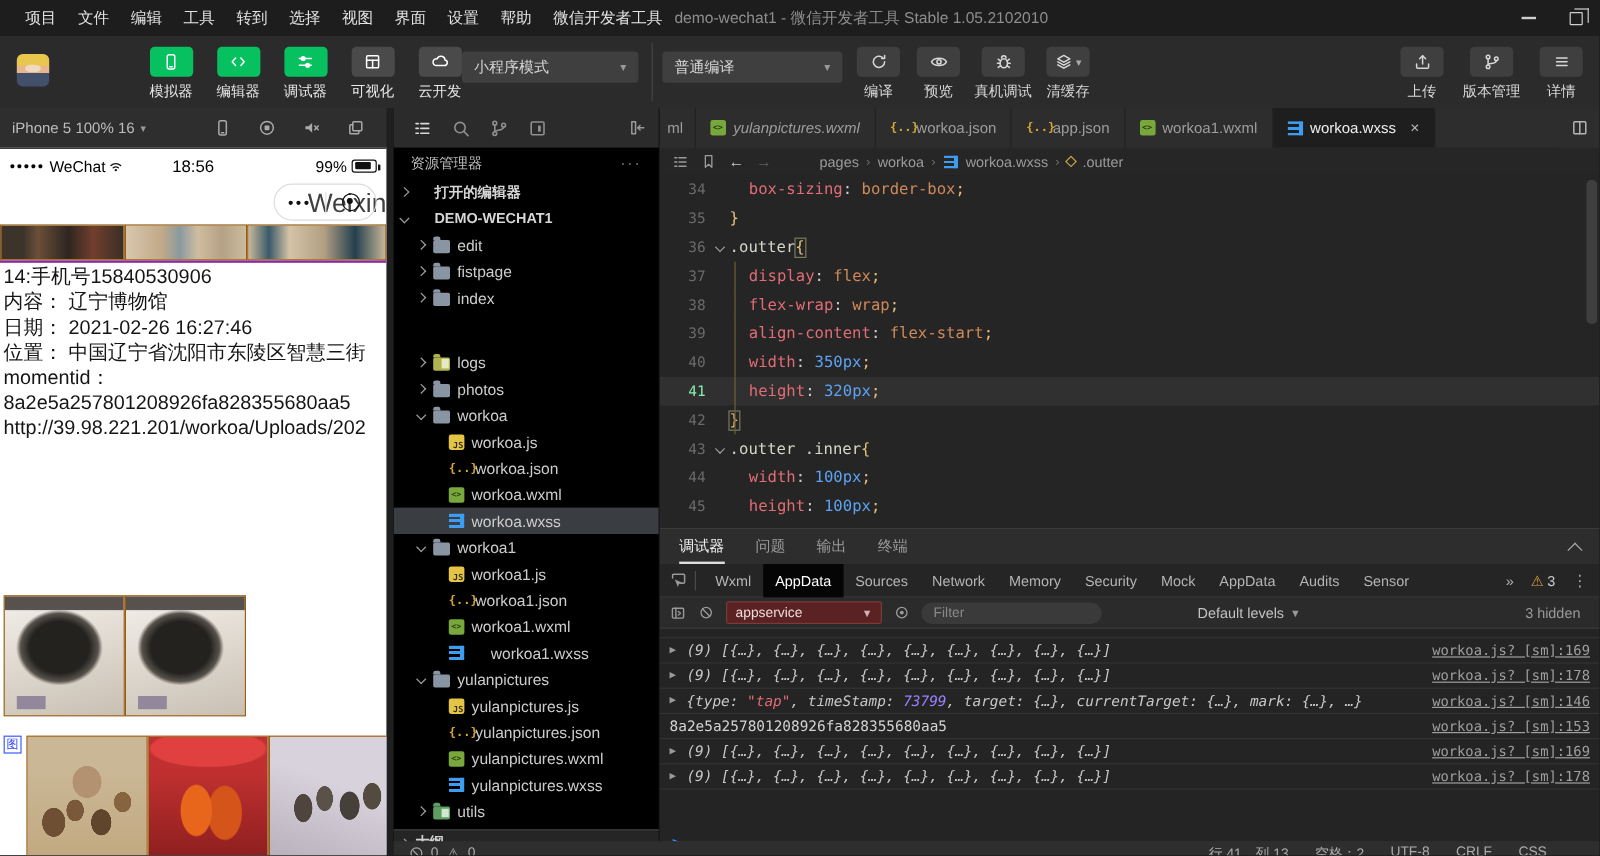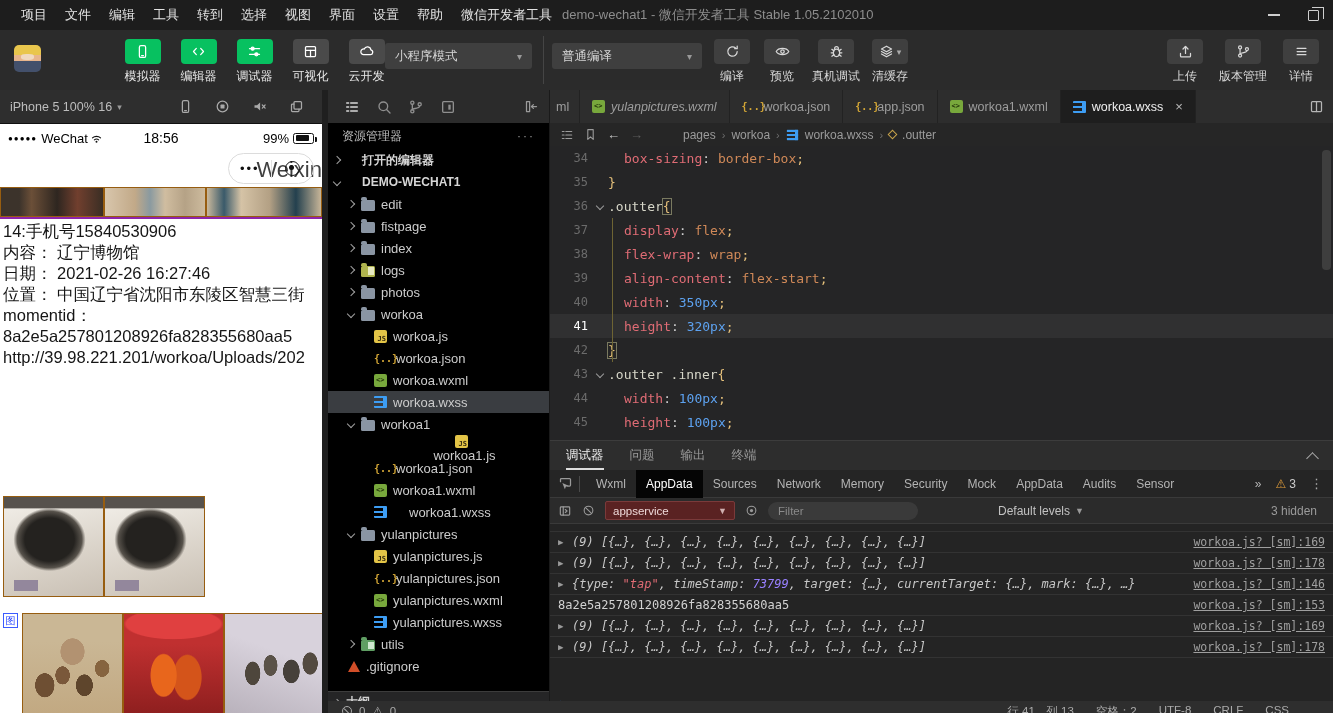--- a/index.html
+++ b/index.html
@@ -530,21 +530,21 @@
           <div class="trow" style="padding-left: 20px;">
             <span class="chev right" style="margin-right: 7px;"></span>
             <span class="ic-folder"></span>
             <span class="lbl">fistpage</span>
           </div>
           <div class="trow" style="padding-left: 20px;">
             <span class="chev right" style="margin-right: 7px;"></span>
             <span class="ic-folder"></span>
             <span class="lbl">index</span>
           </div>
-          <div class="trow" style="padding-left: 20px;">
+          <div class="trow" style="padding-left: 20px; margin-top: 32px;">
             <span class="chev right" style="margin-right: 7px;"></span>
             <span class="ic-folder logs"></span>
             <span class="lbl">logs</span>
           </div>
           <div class="trow" style="padding-left: 20px;">
             <span class="chev right" style="margin-right: 7px;"></span>
             <span class="ic-folder"></span>
             <span class="lbl">photos</span>
           </div>
           <div class="trow" style="padding-left: 20px;">
@@ -566,21 +566,21 @@
           </div>
           <div class="trow sel" style="padding-left: 46px;">
             <span class="ic-wxss"></span>
             <span class="lbl">workoa.wxss</span>
           </div>
           <div class="trow" style="padding-left: 20px;">
             <span class="chev down" style="margin-right: 7px;"></span>
             <span class="ic-folder"></span>
             <span class="lbl">workoa1</span>
           </div>
-          <div class="trow" style="padding-left: 46px; flex-direction: column;">
+          <div class="trow" style="padding-left: 46px;">
             <span class="ic-js"></span>
             <span class="lbl">workoa1.js</span>
           </div>
           <div class="trow" style="padding-left: 46px;">
             <span class="ic-json"></span>
             <span class="lbl">workoa1.json</span>
           </div>
           <div class="trow" style="padding-left: 46px;">
             <span class="ic-wxml"></span>
             <span class="lbl">workoa1.wxml</span>
@@ -726,21 +726,21 @@
             <span class="ccontent" style="padding-left: 16px;"><span class="tk-prop">align-content</span><span class="tk-pun">: </span><span class="tk-val">flex-start</span><span class="tk-semi">;</span></span>
           </div>
           <div class="cline">
             <div class="guide"></div>
             <span class="lnum">40</span>
             <span class="foldc"></span>
             <span class="ccontent" style="padding-left: 16px;"><span class="tk-prop">width</span><span class="tk-pun">: </span><span class="tk-num">350px</span><span class="tk-semi">;</span></span>
           </div>
           <div class="cline cur">
             <div class="guide"></div>
-            <span class="lnum" style="color: #ffffff;">41</span>
+            <span class="lnum" style="color: #86efac;">41</span>
             <span class="foldc"></span>
             <span class="ccontent" style="padding-left: 16px;"><span class="tk-prop">height</span><span class="tk-pun">: </span><span class="tk-num">320px</span><span class="tk-semi">;</span></span>
           </div>
           <div class="cline">
             <div class="guide"></div>
             <span class="lnum">42</span>
             <span class="foldc"></span>
             <span class="ccontent" style="padding-left: 0px;"><span class="tk-braceBox">}</span></span>
           </div>
           <div class="cline">

